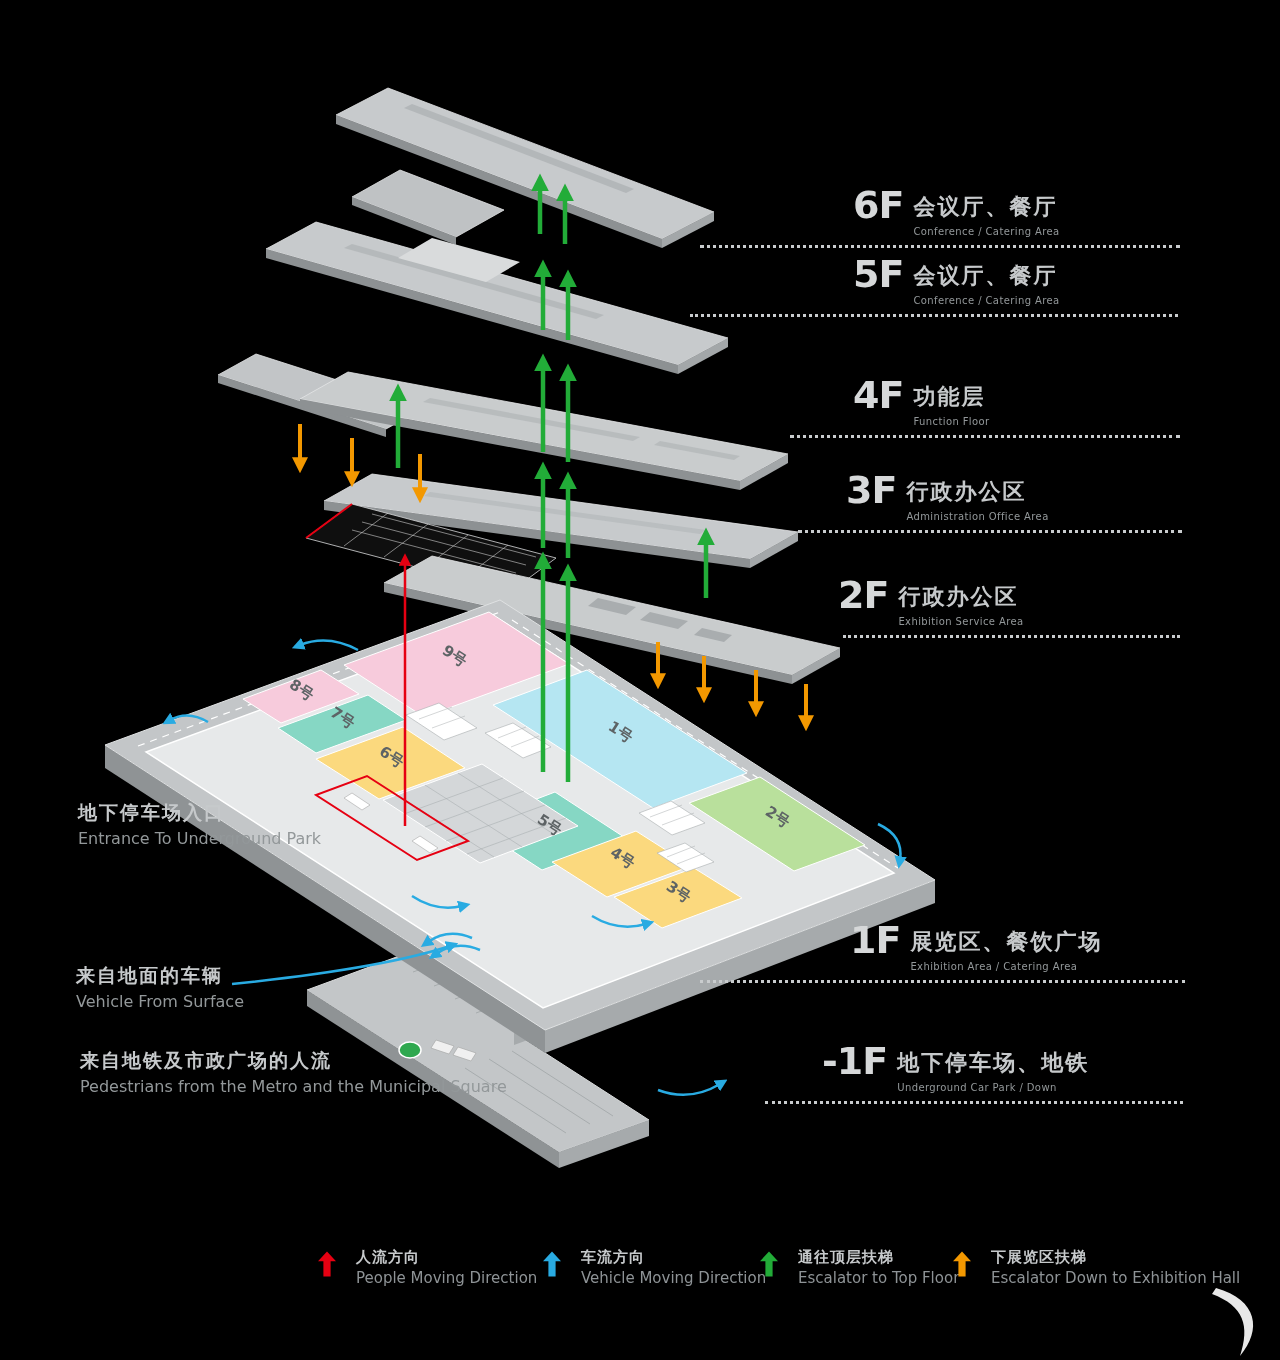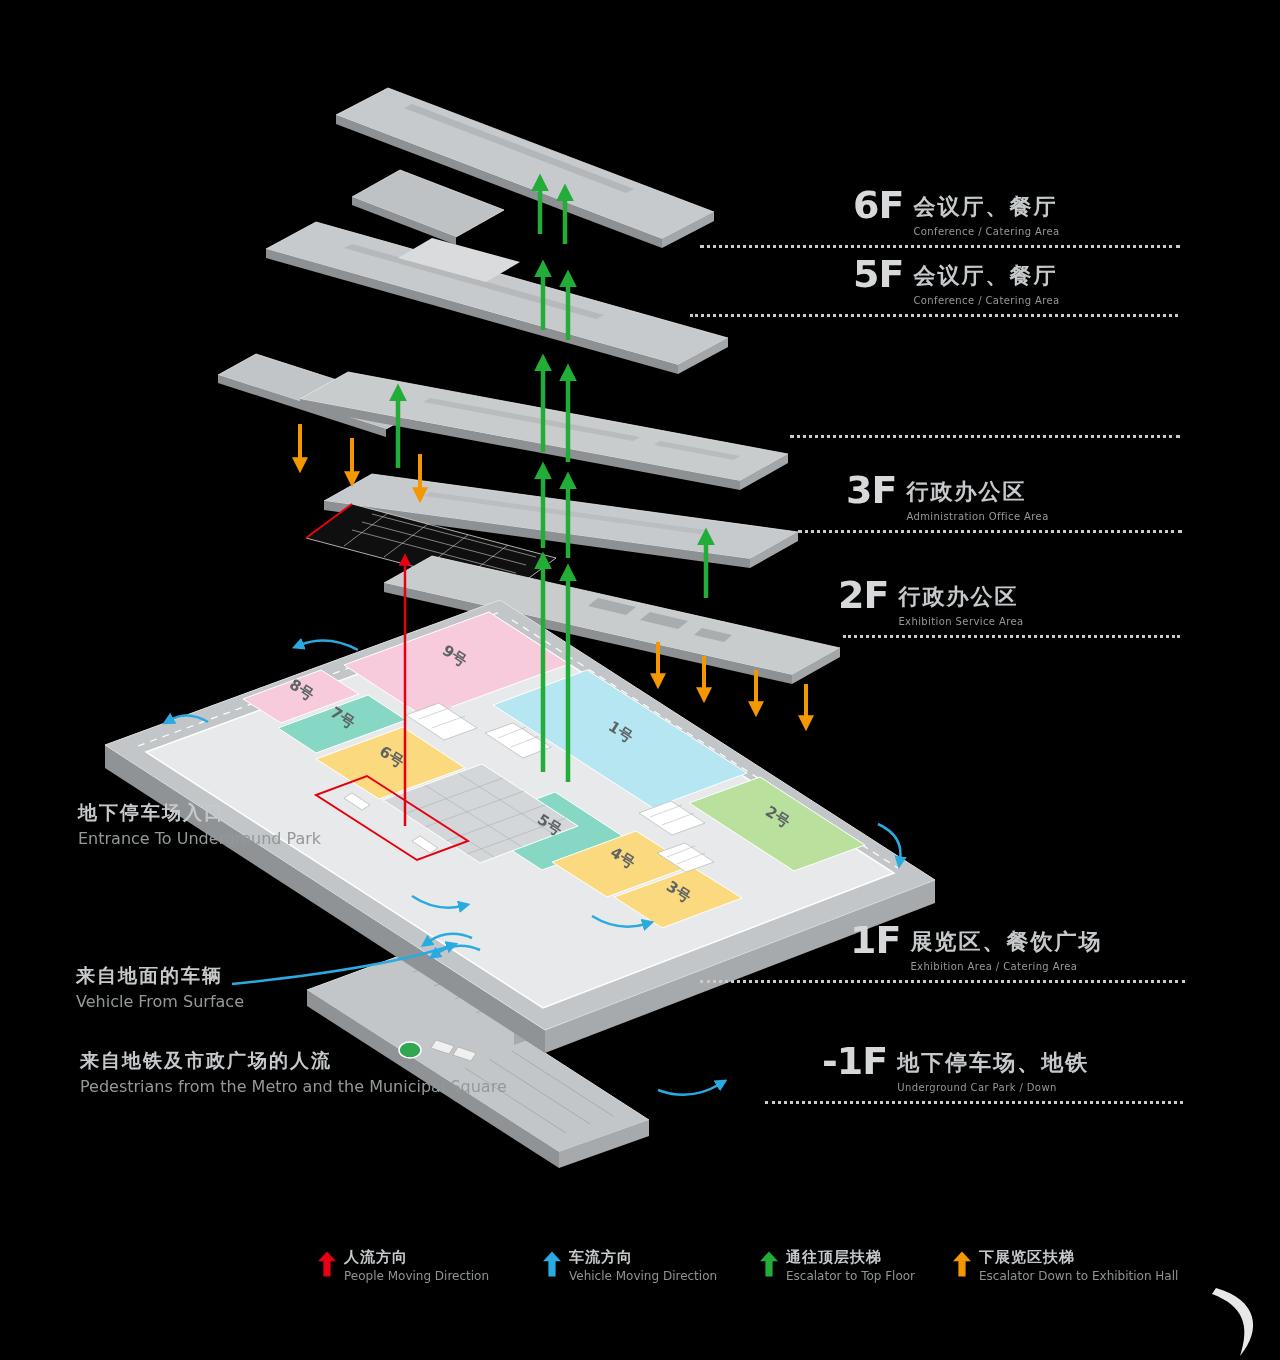--- a/index.html
+++ b/index.html
@@ -8,25 +8,25 @@
   svg.diagram{position:absolute;left:0;top:0;}
   .floor-label{position:absolute;display:flex;align-items:flex-start;gap:10px;}
   .fnum{font-size:38px;font-weight:bold;line-height:.95;color:#d6d8d9;letter-spacing:-1px;}
   .ftxt{display:flex;flex-direction:column;padding-top:5px;}
   .fzh{font-size:22px;font-weight:bold;color:#c6c9cb;letter-spacing:2px;white-space:nowrap;}
   .fen{font-size:10px;color:#93989a;margin-top:4px;letter-spacing:.4px;white-space:nowrap;}
   .leader{position:absolute;height:0;border-bottom:3px dotted #c9ccce;}
   .annot{position:absolute;}
   .azh{font-size:19px;font-weight:bold;color:#c6c9cb;letter-spacing:2px;white-space:nowrap;}
   .aen{font-size:16px;color:#93989a;margin-top:3px;white-space:nowrap;}
-  .legend-item{position:absolute;display:flex;gap:8px;align-items:flex-start;}
+  .legend-item{position:absolute;display:flex;gap:20px;align-items:flex-start;}
   .lg-ic{display:block;margin-top:2px;}
   .ltxt{display:flex;flex-direction:column;}
   .lzh{font-size:15px;font-weight:bold;color:#c6c9cb;letter-spacing:1px;white-space:nowrap;}
-  .len{font-size:12px;color:#8e9396;margin-top:2px;white-space:nowrap;}
+  .len{font-size:15px;color:#8e9396;margin-top:2px;white-space:nowrap;}
   .hall-label{font-size:15px;font-weight:bold;fill:#5d6365;}
 </style>
 </head>
 <body>
 
 <div class="stage">
 
 <svg class="diagram" width="1280" height="1360" viewBox="0 0 1280 1360">
   <defs>
     <marker id="mG" viewBox="0 0 10 10" refX="3" refY="5" markerWidth="4" markerHeight="4" orient="auto">
@@ -214,20 +214,27 @@
 
 <div class="floor-label" style="left:853px;top:256px">
   <span class="fnum">5F</span>
   <span class="ftxt">
         <span class="fzh">会议厅、餐厅</span>
   <span class="fen">Conference / Catering Area</span>
       </span>
 </div>
 <div class="leader" style="left:690px;top:314px;width:488px"></div>
 
+<div class="floor-label" style="left:853px;top:377px">
+  <span class="fnum">4F</span>
+  <span class="ftxt">
+        <span class="fzh">功能层</span>
+  <span class="fen">Function Floor</span>
+      </span>
+</div>
 <div class="leader" style="left:790px;top:435px;width:390px"></div>
 
 <div class="floor-label" style="left:846px;top:472px">
   <span class="fnum">3F</span>
   <span class="ftxt">
         <span class="fzh">行政办公区</span>
   <span class="fen">Administration Office Area</span>
       </span>
 </div>
 <div class="leader" style="left:798px;top:530px;width:384px"></div>

